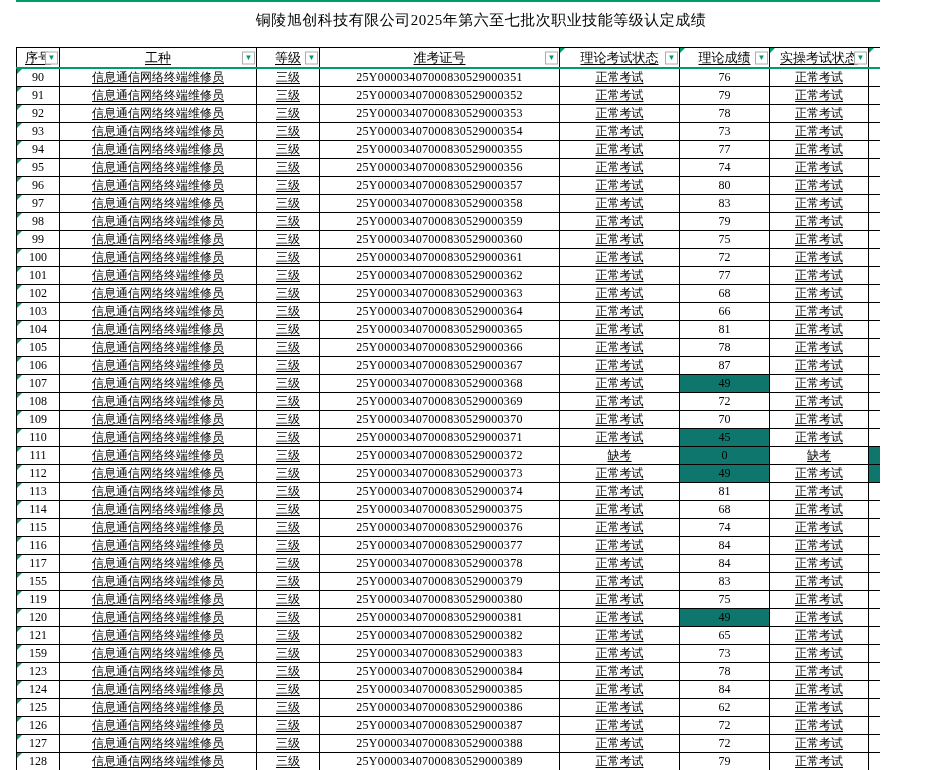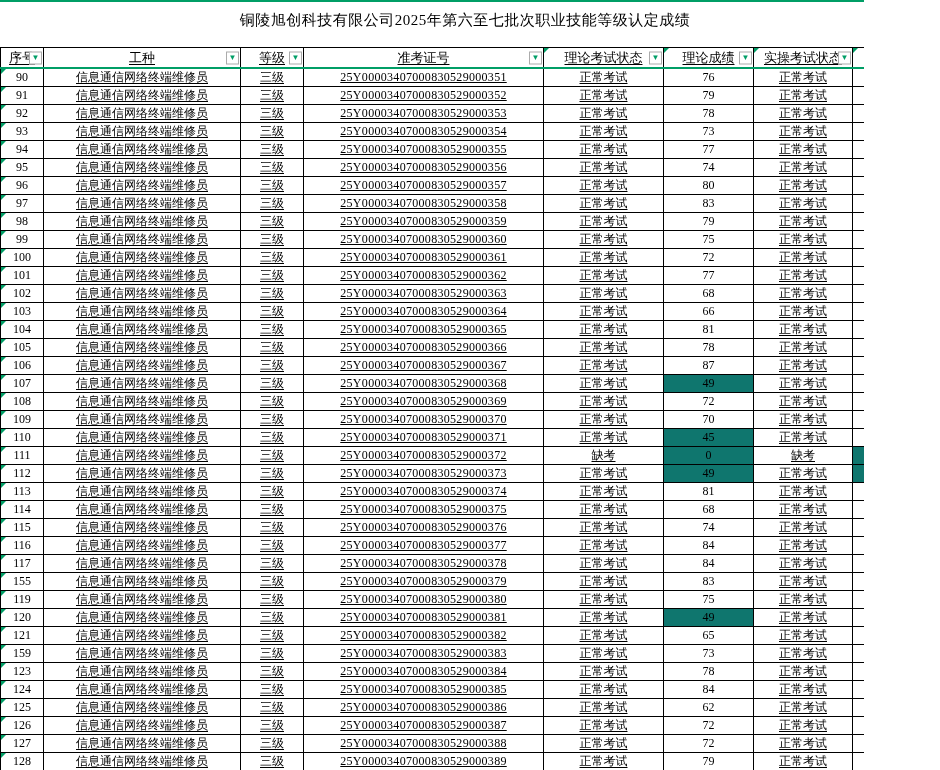--- a/index.html
+++ b/index.html
@@ -1,37 +1,37 @@
 <!DOCTYPE html>
 <html><head>
 <meta charset="utf-8">
 <style>
   html,body{margin:0;padding:0;background:#fff;}
   .stage{position:relative;width:864px;height:770px;background:#ffffff;overflow:hidden;
-         font-family:"Liberation Serif", serif;color:#000;}
+         font-family:"Liberation Serif", serif;color:#000;margin-left:16px;}
   .topline{position:absolute;left:0;top:0;width:931px;height:2px;background:#009E66;}
   .right-gridline{position:absolute;left:930px;top:2px;width:1px;height:768px;background:#d8d8d8;}
   .title{position:absolute;left:0;top:11px;width:930px;text-align:center;
          font-size:15px;letter-spacing:0.5px;}
   table.grid{position:absolute;left:0;top:47px;width:930px;border-collapse:collapse;table-layout:fixed;}
   .grid th,.grid td{border:1px solid #000;padding:0 1px;text-align:center;overflow:hidden;
                     white-space:nowrap;font-weight:normal;}
   .grid th{height:19px;font-size:13px;position:relative;border-bottom:2px solid #009E66;background:#fff;}
   .grid td{height:16px;font-size:12px;position:relative;background:#fff;}
   .u{text-decoration:underline;text-underline-offset:2px;}
   td.gray{background:#0f766e;}
   .col-no{width:43px;}.col-job{width:197px;}.col-lv{width:63px;}.col-tk{width:240px;}
   .col-ts{width:120px;}.col-tsc{width:90px;}.col-ps{width:99px;}.col-psc{width:78px;}
   .fbtn{position:absolute;right:1px;top:50%;transform:translateY(-50%);
         width:13px;height:13px;border:1px solid #ababab;background:#fff;
         display:flex;align-items:center;justify-content:center;box-sizing:border-box;}
   .fbtn .ar{color:#009E66;font-size:8px;line-height:1;}
   .corner{position:absolute;top:0;left:0;width:0;height:0;
           border-top:5px solid #009E66;border-right:5px solid transparent;}
-  .tk{font-size:12.5px;letter-spacing:0.3px;text-decoration:underline;}
+  .tk{font-size:12.5px;letter-spacing:0.3px;}
 </style>
 </head>
 <body>
 
 <div class="stage">
   <div class="topline"></div>
   <div class="right-gridline"></div>
   <div class="title">铜陵旭创科技有限公司2025年第六至七批次职业技能等级认定成绩</div>
 
   <table class="grid">

